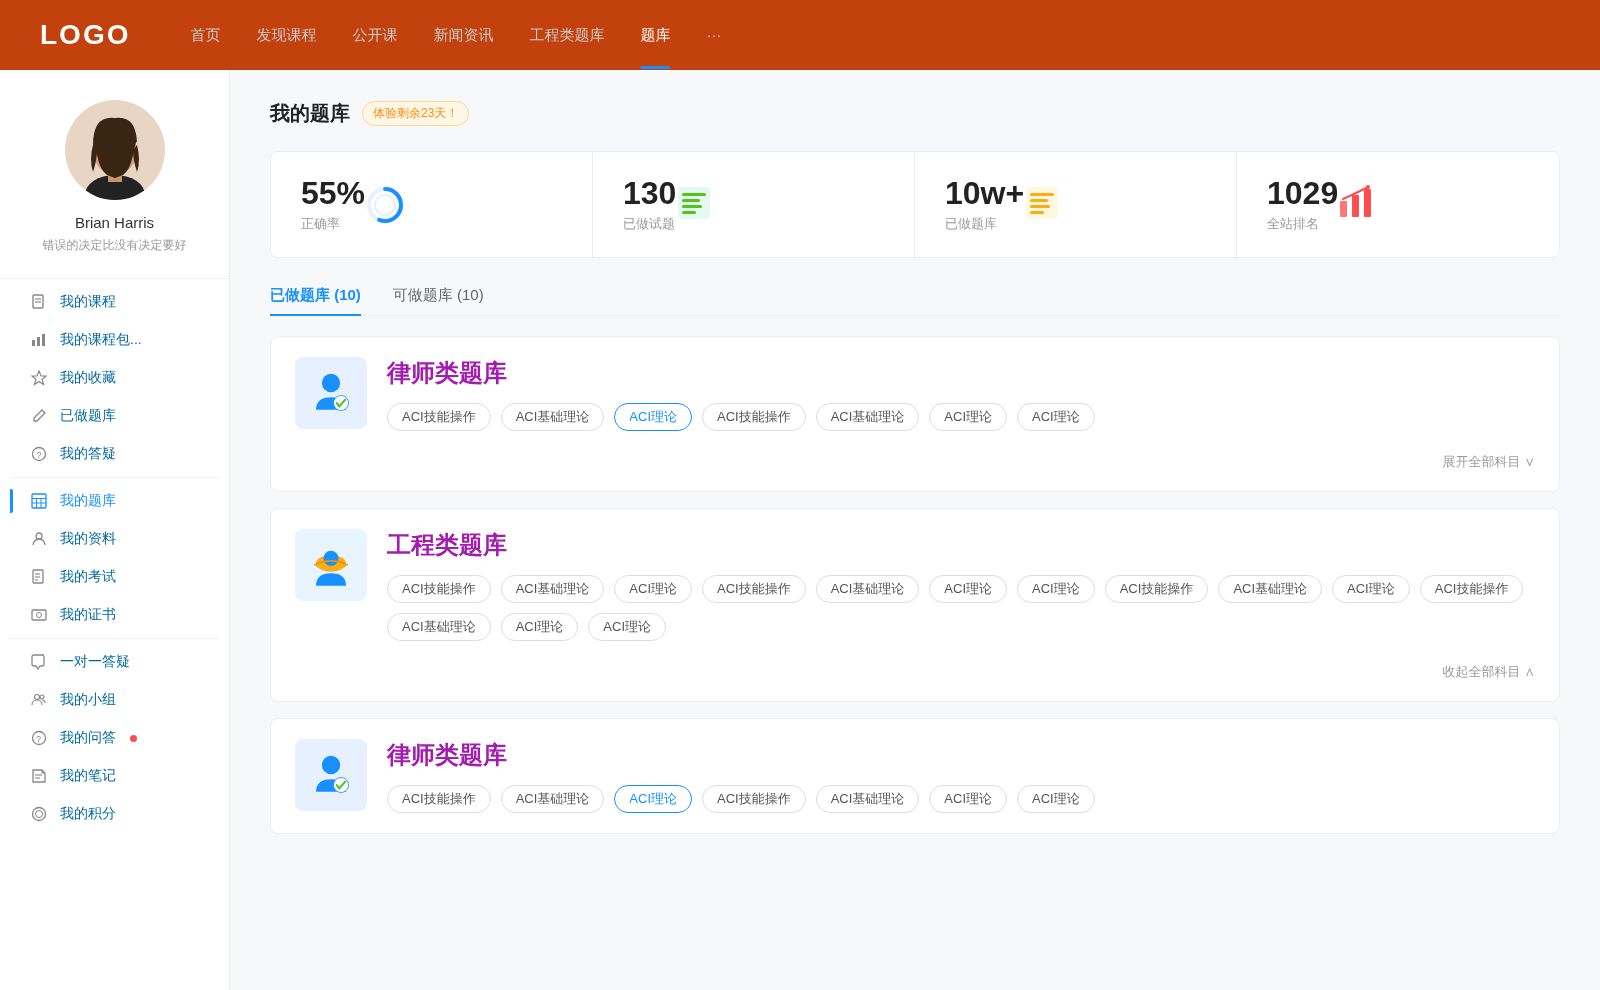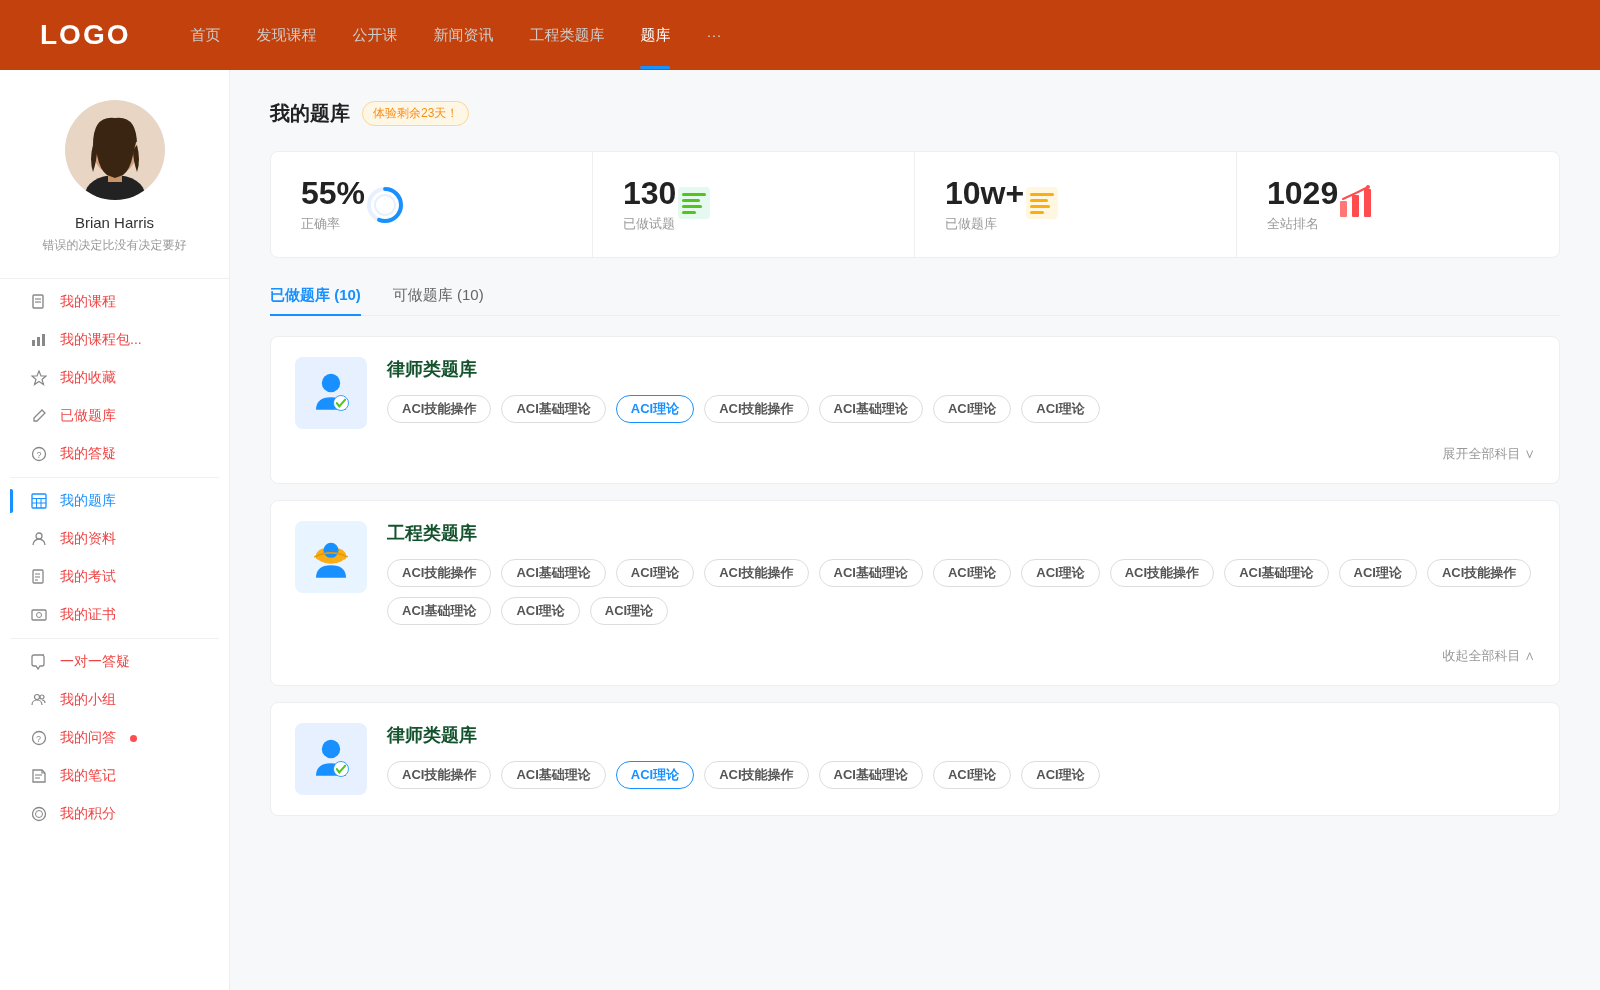--- a/index.html
+++ b/index.html
@@ -149,21 +149,21 @@
     .sidebar-menu {
       width: 100%;
       padding: 0 10px;
     }
     .sidebar-menu-item {
       display: flex;
       align-items: center;
       gap: 12px;
       padding: 10px 20px;
       font-size: 14px;
-      color: #ef4444;
+      color: #0369a1;
       cursor: pointer;
       border-radius: 4px;
       position: relative;
     }
     .sidebar-menu-item.active {
       color: #1890ff;
       font-weight: 500;
     }
     .sidebar-menu-item.active::before {
       content: '';
@@ -317,30 +317,29 @@
       width: 50px;
       height: 50px;
     }
     .qbank-icon.engineer {
       background: #e8f4ff;
     }
     .qbank-content {
       flex: 1;
     }
     .qbank-title {
-      font-size: 18px;
+      font-size: 24px;
       font-weight: 600;
-      color: #14532d;
+      color: #a21caf;
       margin-bottom: 14px;
     }
     .qbank-tags {
       display: flex;
       flex-wrap: wrap;
       gap: 10px;
-      font-weight: bold;
     }
     .qbank-tag {
       font-size: 13px;
       color: #555;
       padding: 4px 14px;
       border: 1px solid #ddd;
       border-radius: 20px;
       cursor: pointer;
     }
     .qbank-tag.active {

